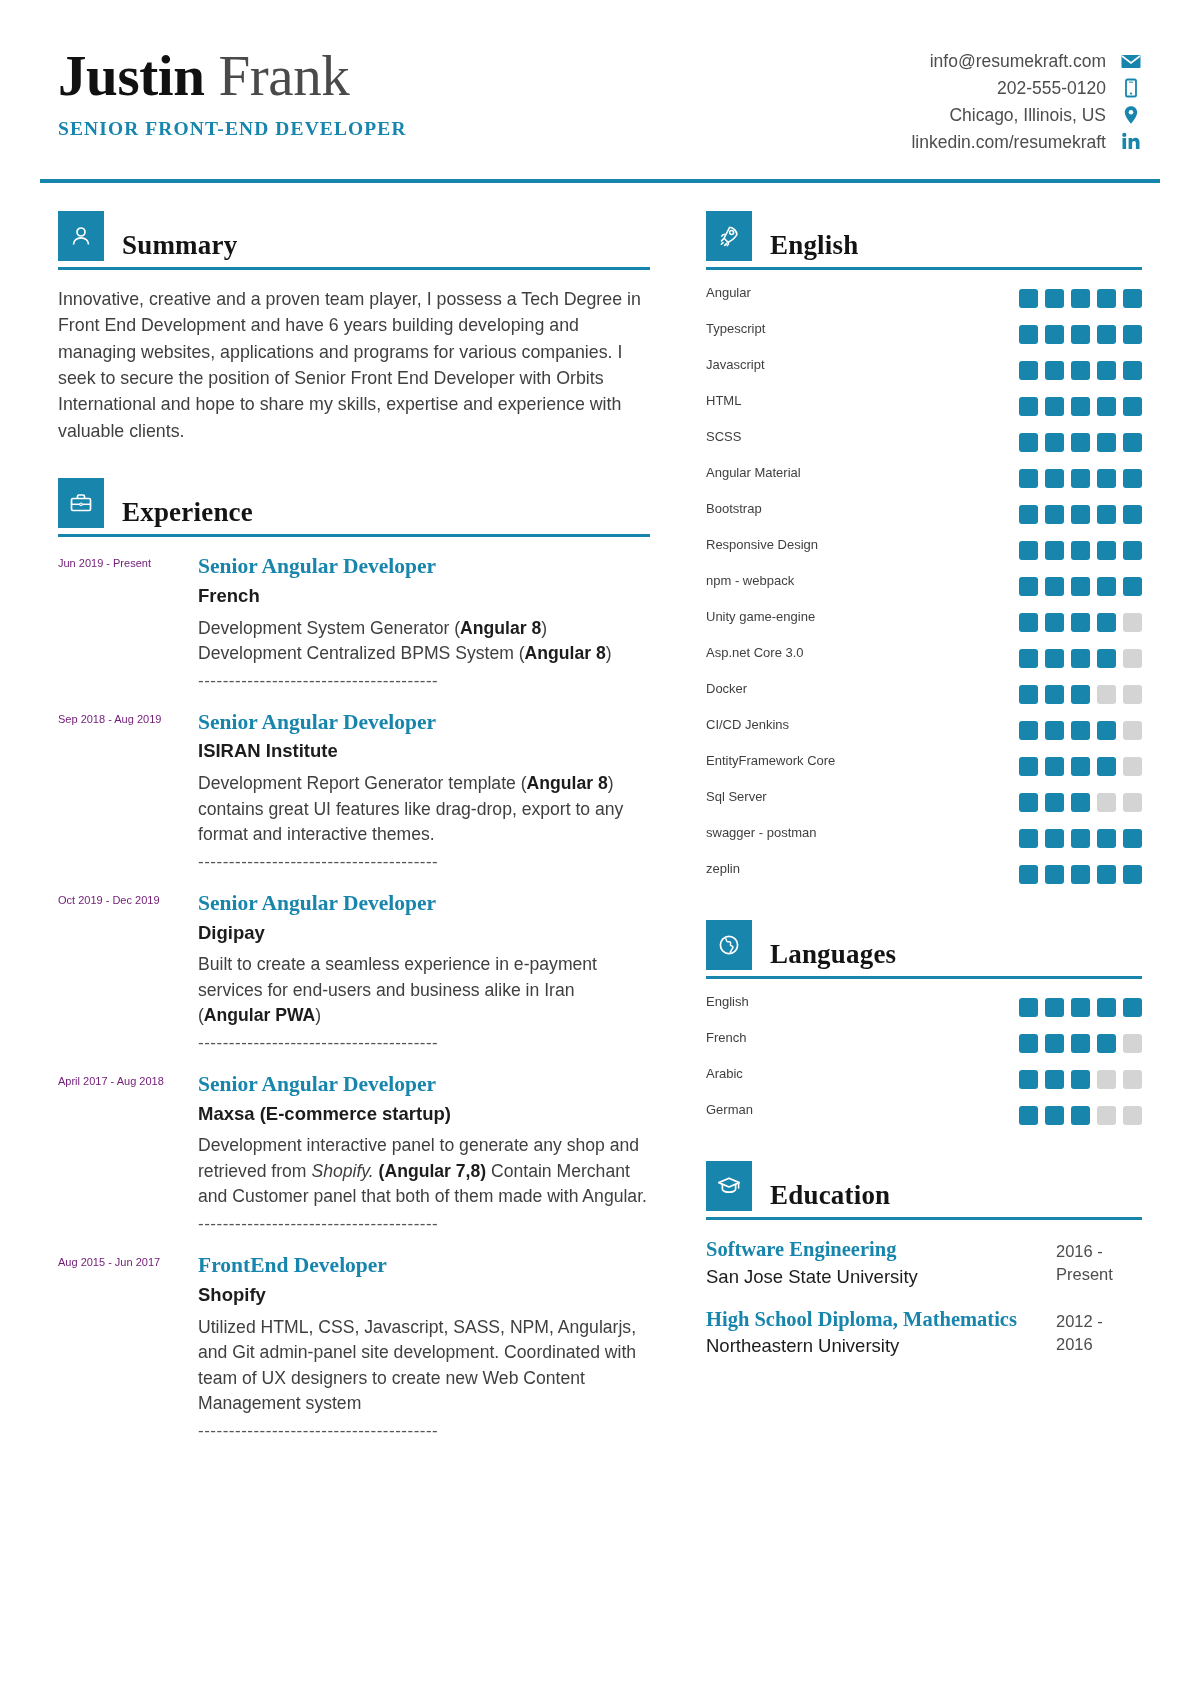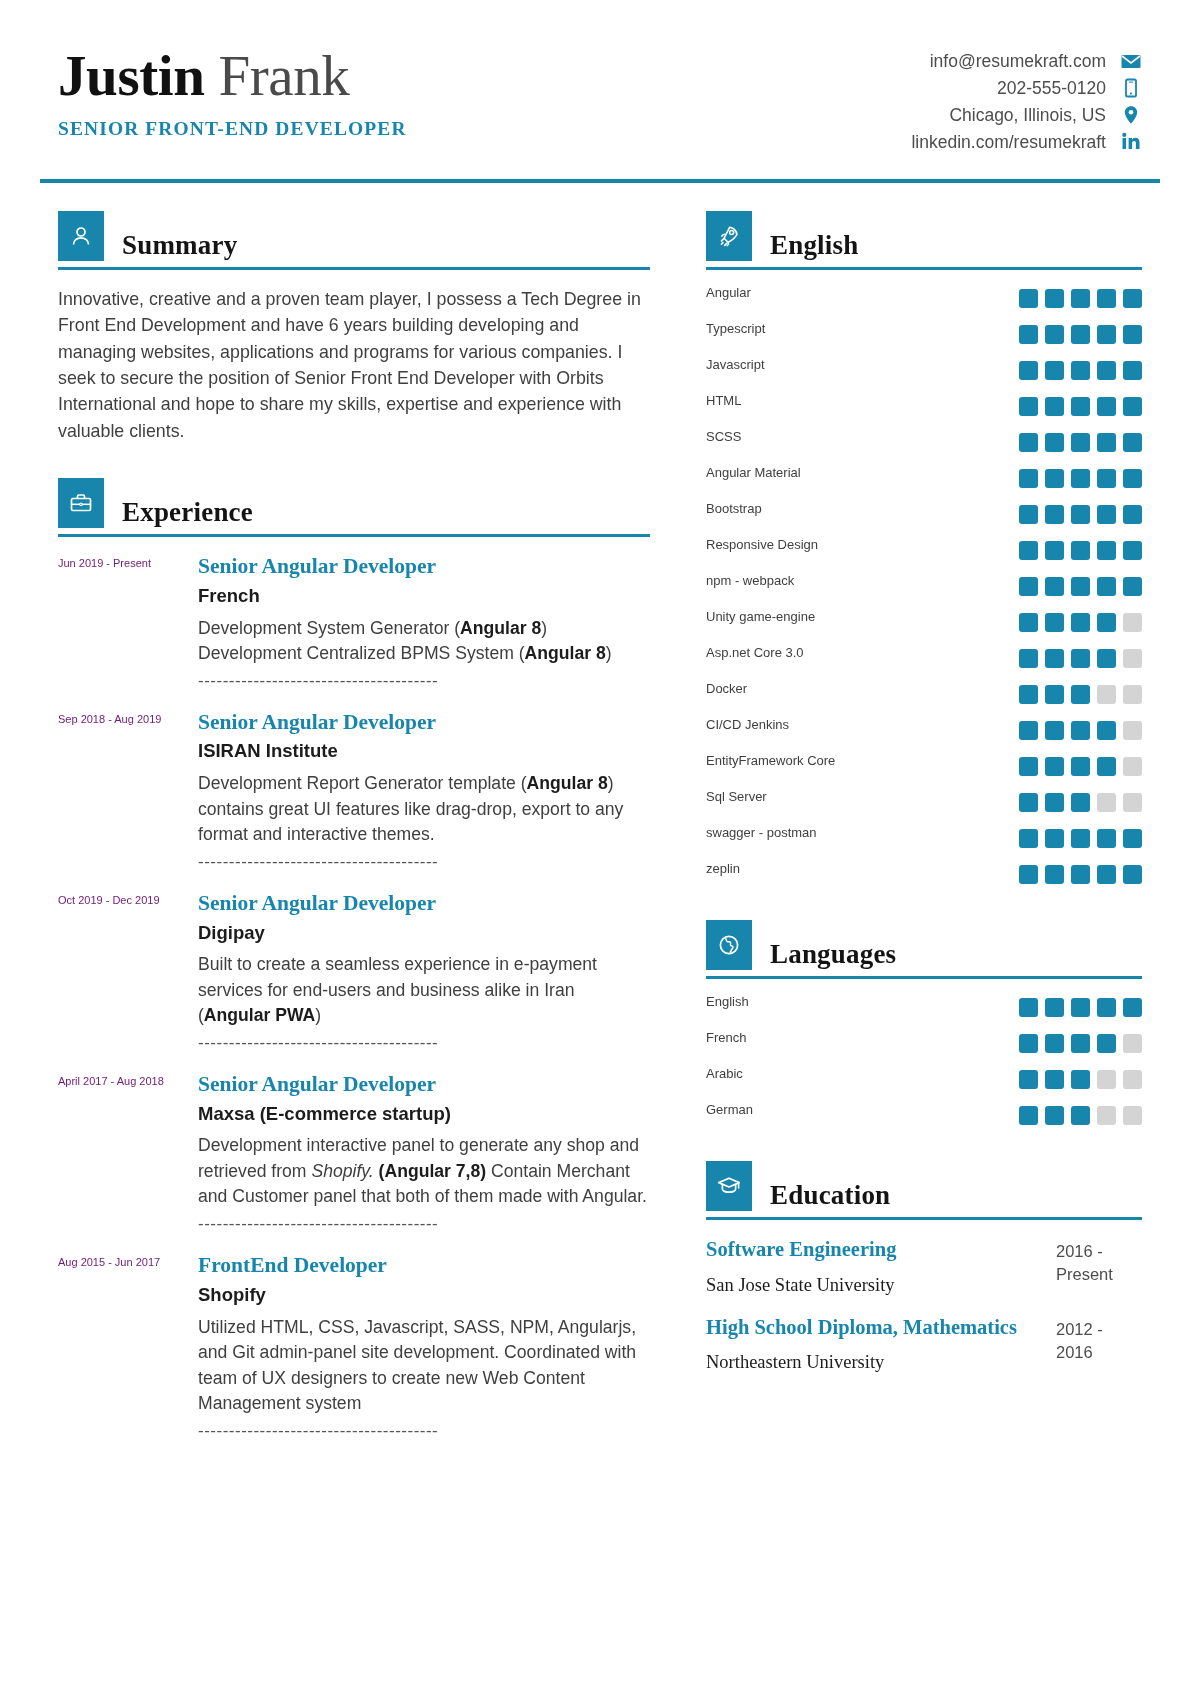--- a/index.html
+++ b/index.html
@@ -124,21 +124,21 @@
   .gap-block { height: 24px; }
 
   
   .edu-list { margin-top: 16px; }
   .edu-item { display: flex; justify-content: space-between; gap: 12px; margin-bottom: 16px; }
   .edu-main { flex: 1 1 auto; }
   .edu-degree {
     font-family: "Liberation Serif", serif;
     font-weight: 700; font-size: 20.5px; color: #1785ac; line-height: 1.3;
   }
-  .edu-school { font-size: 18.5px; color: #1c1c1c; line-height: 1.35; margin-top: 10px; font-family: Liberation Serif, serif; }
+  .edu-school { font-size: 18.5px; color: #1c1c1c; line-height: 1.35; margin-top: 2px; }
   .edu-years {
     font-size: 16.5px; color: #4d4d4d; line-height: 1.4;
     flex: 0 0 86px; text-align: left; padding-top: 4px;
   }
 </style>
 </head>
 <body>
 
 <div class="page">
 

